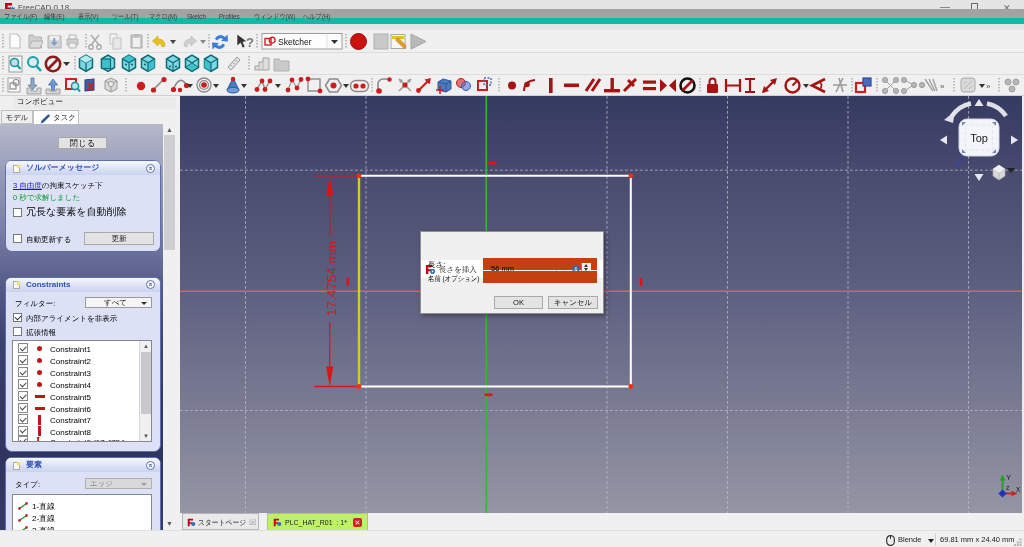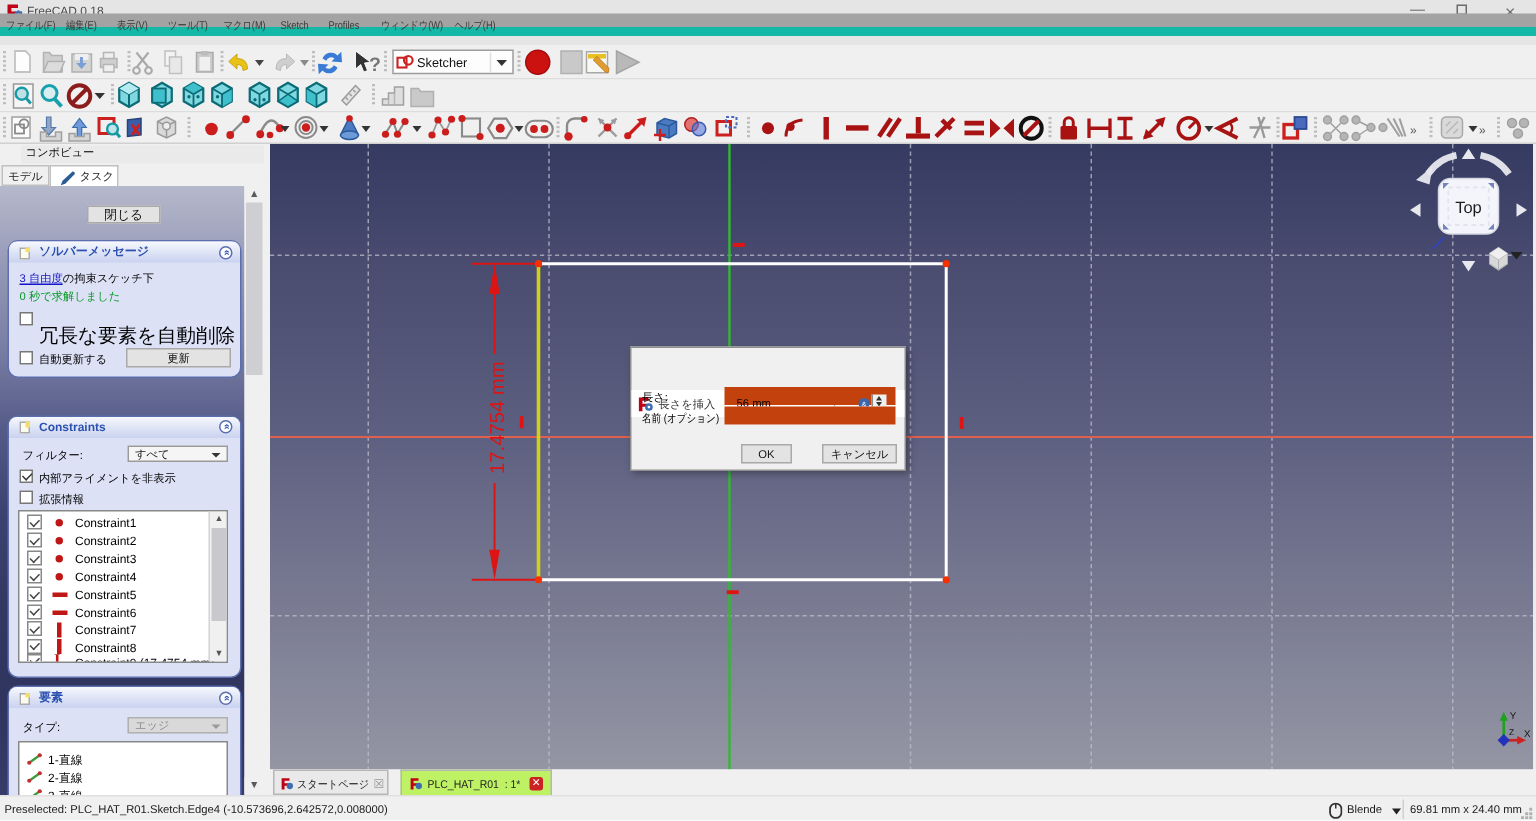--- a/index.html
+++ b/index.html
@@ -465,33 +465,33 @@
   <div class="abs" id="taskarea">
     <div class="btn" style="left:58px;top:13px;width:49px;height:11.5px;line-height:11px;font-size:8.5px">閉じる</div>
 
     <div class="box" style="top:36px;height:92px">
       <div class="boxhdr">ソルバーメッセージ</div>
         <div class="noteic"></div>
         <div class="colbtn">«</div>
       <div class="abs" style="left:7px;top:20px;font-size:7.5px"><span style="color:#1515c8;text-decoration:underline">3 自由度</span><span style="color:#000">の拘束スケッチ下</span></div>
       <div class="abs" style="left:7px;top:32px;font-size:7.5px;color:#0a9a28">0 秒で求解しました</div>
       <div class="cb" style="left:7px;top:47px"></div>
-      <div class="abs" style="left:20px;top:54px;font-size:13px;color:#000">冗長な要素を自動削除</div>
+      <div class="abs" style="left:20px;top:44px;font-size:10px;color:#000">冗長な要素を自動削除</div>
       <div class="cb" style="left:7px;top:73px"></div>
       <div class="abs" style="left:20px;top:73.5px;font-size:7.5px;color:#000">自動更新する</div>
       <div class="btn" style="left:78px;top:71px;width:70px;height:13px;line-height:12px">更新</div>
     </div>
 
 
     <div class="box" style="top:152.5px;height:175px">
       <div class="boxhdr">Constraints</div>
         <div class="noteic"></div>
         <div class="colbtn">«</div>
       <div class="abs" style="left:9px;top:21px;font-size:7.5px;color:#000">フィルター:</div>
-      <div class="ddown" style="left:79px;top:19px;width:67px;height:11px;line-height:10px;padding-left:4px;background:#f5f5f5">すべて<div class="ddarr"></div></div>
+      <div class="ddown" style="left:79px;top:19px;width:67px;height:11px;line-height:10px;padding-left:18px;background:#f5f5f5">すべて<div class="ddarr"></div></div>
       <div class="cb cbc" style="left:7px;top:35.5px"></div>
       <div class="abs" style="left:20px;top:36.5px;font-size:7.5px;color:#000">内部アライメントを非表示</div>
       <div class="cb" style="left:7px;top:49px"></div>
       <div class="abs" style="left:20px;top:50px;font-size:7.5px;color:#000">拡張情報</div>
       <div class="abs" style="left:6px;top:62.5px;width:140px;height:102px;background:#fff;border:1px solid #888;overflow:hidden">
         <div class="clist" style="top:2px"><span class="ci red-dot"></span>Constraint1</div>
         <div class="clist" style="top:14px"><span class="ci red-dot"></span>Constraint2</div>
         <div class="clist" style="top:26px"><span class="ci red-dot"></span>Constraint3</div>
         <div class="clist" style="top:38px"><span class="ci red-dot"></span>Constraint4</div>
         <div class="clist" style="top:50px"><span class="ci red-h"></span>Constraint5</div>
@@ -642,21 +642,21 @@
         <circle cx="4" cy="4" r="3.7" fill="#3a66ad"></circle>
         <text x="4" y="6" font-size="5" fill="#fff" text-anchor="middle">&amp;</text>
       </svg>
     <div class="abs" style="right:0;top:-1px;width:10px;height:10px;border-left:1px solid #8a8a8a;background:#f0f0f0">
       <div class="abs" style="left:2px;top:1px;width:0;height:0;border-left:2.5px solid transparent;border-right:2.5px solid transparent;border-bottom:3px solid #333"></div>
       <div class="abs" style="left:2px;top:5px;width:0;height:0;border-left:2.5px solid transparent;border-right:2.5px solid transparent;border-top:3px solid #333"></div>
     </div>
   </div>
   <span class="abs" style="left:7px;top:42px;font-size:7.5px;transform:scaleX(0.85);transform-origin:0 0;white-space:nowrap">名前 (オプション)</span>
   <div class="dlginput" style="left:62px;top:39px;width:114px;height:11px"></div>
-  <div class="btn" style="left:73px;top:64px;width:34px;height:13px;line-height:12px">OK</div>
+  <div class="btn" style="left:73px;top:64px;width:49px;height:13px;line-height:12px">OK</div>
   <div class="btn" style="left:127px;top:64px;width:50px;height:13px;line-height:12px">キャンセル</div>
 </div>
 
 <div class="abs" id="tabstrip">
   <div class="mditab" style="left:2px;width:77px;background:#e9e9e9;border:1px solid #b6b6b6;">
     <svg class="abs" style="left:4px;top:4px" width="9" height="9" viewBox="0 0 12 12">
         <path d="M1 1h7v2.4H3.6v2.2H7v2.2H3.6V11H1z" fill="#c00014"></path>
         <circle cx="8.3" cy="8" r="2.8" fill="#3c6eb4"></circle>
       </svg>
     <span class="abs" style="left:15px;top:4px;white-space:nowrap;transform:scaleX(0.9);transform-origin:0 0">スタートページ</span>
@@ -666,21 +666,20 @@
     <svg class="abs" style="left:5px;top:4px" width="9" height="9" viewBox="0 0 12 12">
         <path d="M1 1h7v2.4H3.6v2.2H7v2.2H3.6V11H1z" fill="#c00014"></path>
         <circle cx="8.3" cy="8" r="2.8" fill="#3c6eb4"></circle>
       </svg>
     <span class="abs" style="left:17px;top:4px;white-space:nowrap;transform:scaleX(0.93);transform-origin:0 0">PLC_HAT_R01&nbsp; : 1*</span>
     <div class="abs" style="left:85px;top:3.5px;width:9px;height:9px;background:#cc2222;border-radius:2px;color:#fff;font-size:7px;line-height:9px;text-align:center">✕</div>
   </div>
 </div>
 
 <div class="abs" id="statusbar">
-  <span class="abs" style="left:3px;top:4px;font-size:7.5px">Preselected: PLC_HAT_R01.Sketch.Edge4 (-10.573696,2.642572,0.008000)</span>
   <svg class="abs" style="left:886px;top:4px" width="9" height="11" viewBox="0 0 9 11">
       <rect x="0.7" y="0.7" width="7.6" height="9.6" rx="3.6" fill="none" stroke="#333" stroke-width="1.2"></rect>
       <line x1="4.5" y1="1" x2="4.5" y2="4" stroke="#333" stroke-width="1"></line>
     </svg>
   <span class="abs" style="left:898px;top:4px">Blende</span>
   <div class="abs" style="left:928px;top:8px;width:0;height:0;border-left:3px solid transparent;border-right:3px solid transparent;border-top:4px solid #222"></div>
   <div class="abs" style="left:935px;top:2px;width:1px;height:13px;background:#d0d0d0"></div>
   <span class="abs" style="left:940px;top:4px">69.81 mm x 24.40 mm</span>
   <svg class="abs" style="left:1014px;top:7px" width="8" height="8" viewBox="0 0 8 8">
       <g fill="#b0b0b0">

